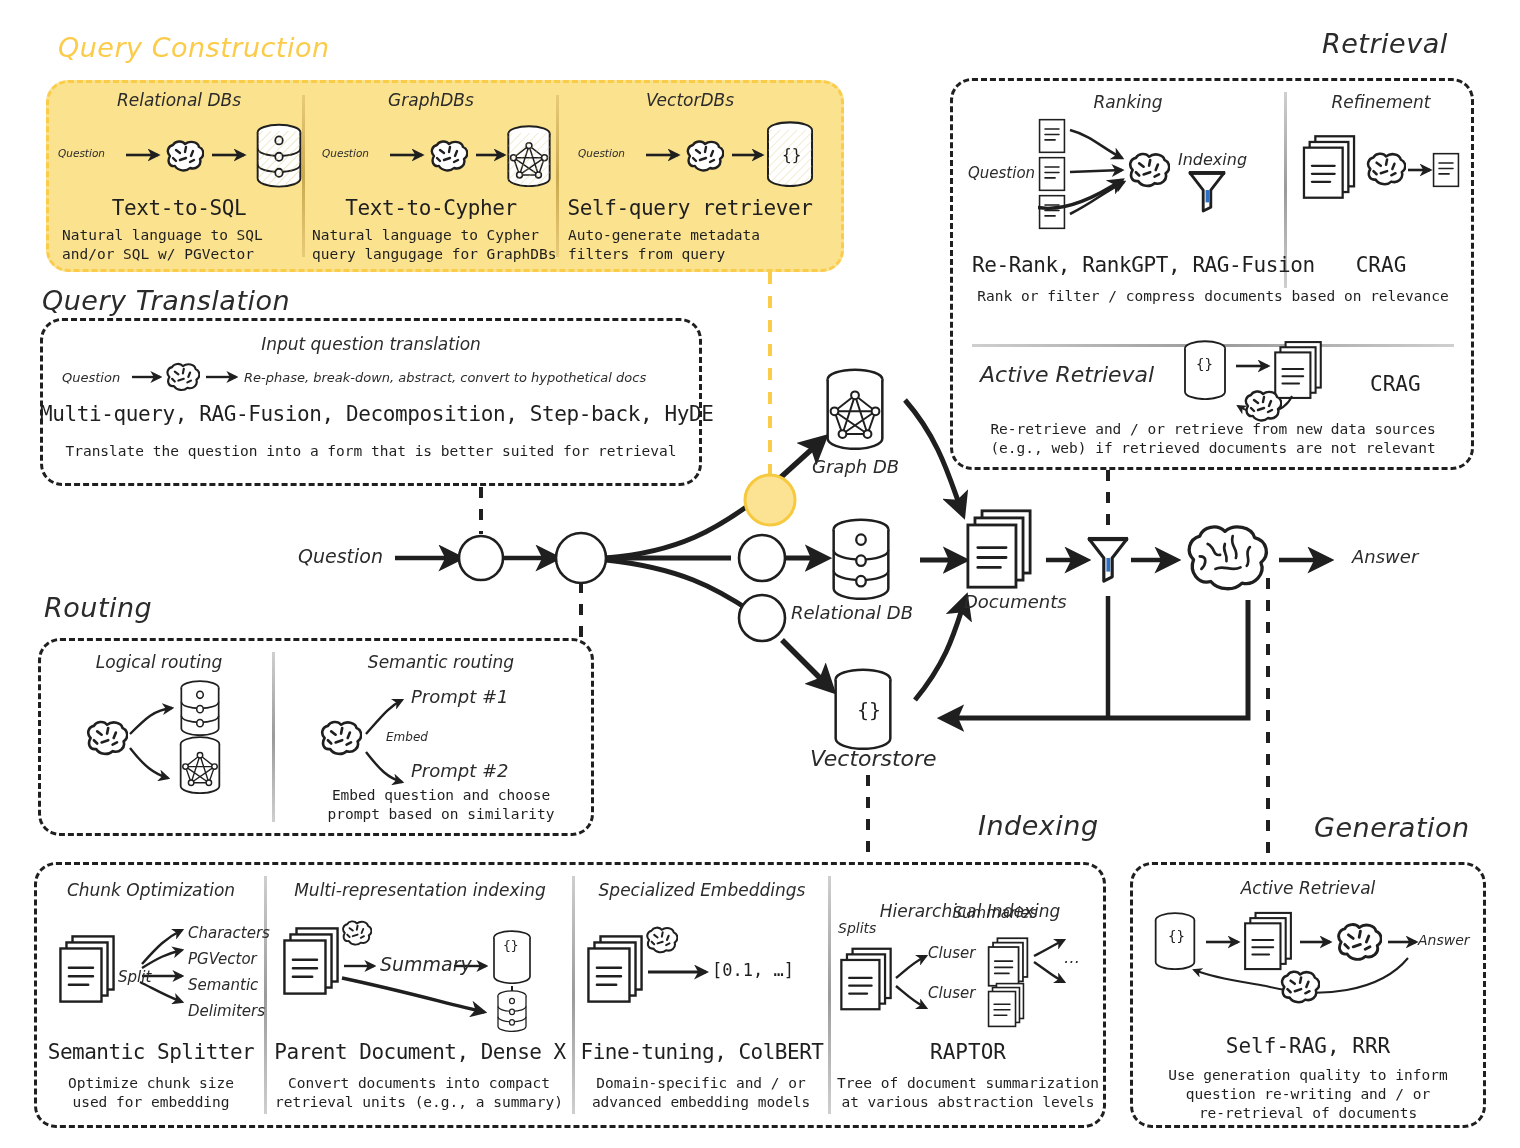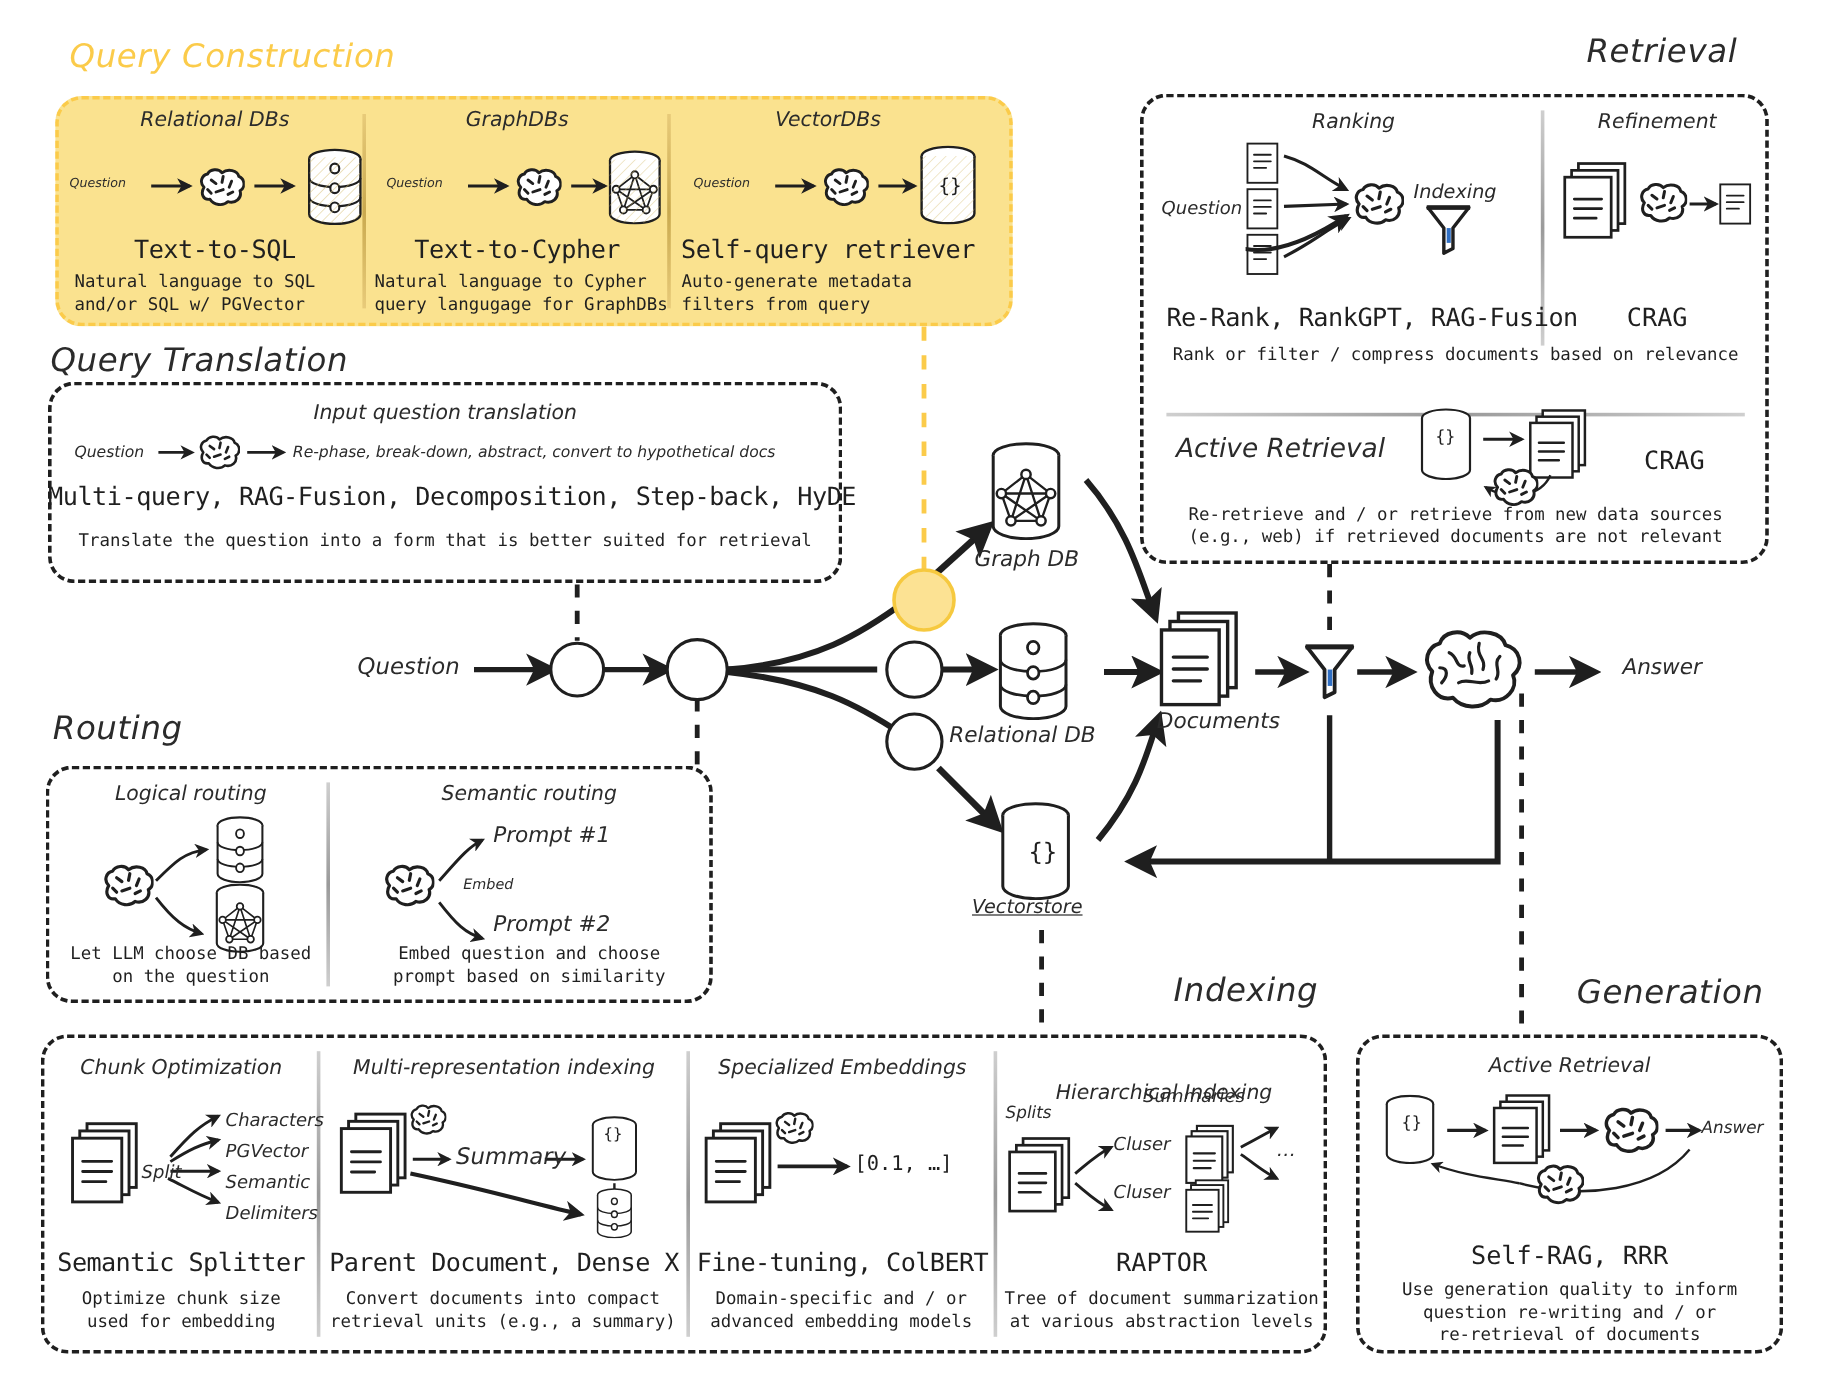--- a/index.html
+++ b/index.html
@@ -176,21 +176,21 @@
   <use href="#vdb" x="832" y="668" width="62" height="82"></use>
   <use href="#docs" x="963" y="508" width="72" height="82"></use>
   <use href="#funnel" x="1087" y="534" width="42" height="50"></use>
   <use href="#brain" x="1180" y="522" width="96" height="72"></use>
 </svg>
 
 <div class="abs hand" style="left:298px;top:545px;font-size:19px;">Question</div>
 <div class="abs hand" style="left:1352px;top:546px;font-size:18px;">Answer</div>
 <div class="abs hand" style="left:812px;top:456px;font-size:18px;">Graph DB</div>
 <div class="abs hand" style="left:791px;top:602px;font-size:18px;">Relational DB</div>
-<div class="abs hand" style="left:810px;top:746px;font-size:16px;text-decoration:underline;">Vectorstore</div>
+<div class="abs hand" style="left:810px;top:746px;font-size:22px;">Vectorstore</div>
 <div class="abs mono" style="left:857px;top:698px;font-size:20px;">{}</div>
 <div class="abs hand" style="left:964px;top:591px;font-size:18px;">Documents</div>
 
 <div class="abs sec-title yellow" style="left:58px;top:32px;">Query Construction</div>
 <div class="panel yellow" style="left:46px;top:80px;width:798px;height:192px;"></div>
 <div class="vdiv ylw" style="left:302px;top:95px;height:162px;"></div>
 <div class="vdiv ylw" style="left:556px;top:95px;height:162px;"></div>
 
 <div class="abs hand ctr sub-head" style="left:66px;top:90px;width:226px;">Relational DBs</div>
 <div class="abs hand xtiny" style="left:58px;top:147px;">Question</div>
@@ -256,22 +256,20 @@
 <div class="vdiv" style="left:272px;top:652px;height:170px;"></div>
 
 <div class="abs hand ctr sub-head" style="left:52px;top:652px;width:214px;">Logical routing</div>
 <svg class="abs" style="left:80px;top:678px;width:190px;height:118px;">
   <use href="#brainS" x="4" y="42" width="44" height="36"></use>
   <path d="M50 56 C66 40 74 32 92 30" fill="none" stroke="#1f1f1f" stroke-width="2.4" marker-end="url(#ahs)"></path>
   <path d="M50 70 C64 88 74 96 88 100" fill="none" stroke="#1f1f1f" stroke-width="2.4" marker-end="url(#ahs)"></path>
   <use href="#rdb" x="96" y="2" width="48" height="56"></use>
   <use href="#gdb" x="96" y="58" width="48" height="58"></use>
 </svg>
-<div class="abs mono desc" style="left:48px;top:786px;width:222px;">Let LLM choose DB based
-on the question</div>
 
 <div class="abs hand ctr sub-head" style="left:300px;top:652px;width:282px;">Semantic routing</div>
 <svg class="abs" style="left:318px;top:680px;width:130px;height:112px;">
   <use href="#brainS" x="0" y="40" width="44" height="36"></use>
   <path d="M48 54 C64 36 72 26 84 20" fill="none" stroke="#1f1f1f" stroke-width="2.4" marker-end="url(#ahs)"></path>
   <path d="M48 72 C62 90 70 98 84 102" fill="none" stroke="#1f1f1f" stroke-width="2.4" marker-end="url(#ahs)"></path>
 </svg>
 <div class="abs hand" style="left:411px;top:686px;font-size:18px;">Prompt #1</div>
 <div class="abs hand" style="left:386px;top:730px;font-size:12px;">Embed</div>
 <div class="abs hand" style="left:411px;top:760px;font-size:18px;">Prompt #2</div>

